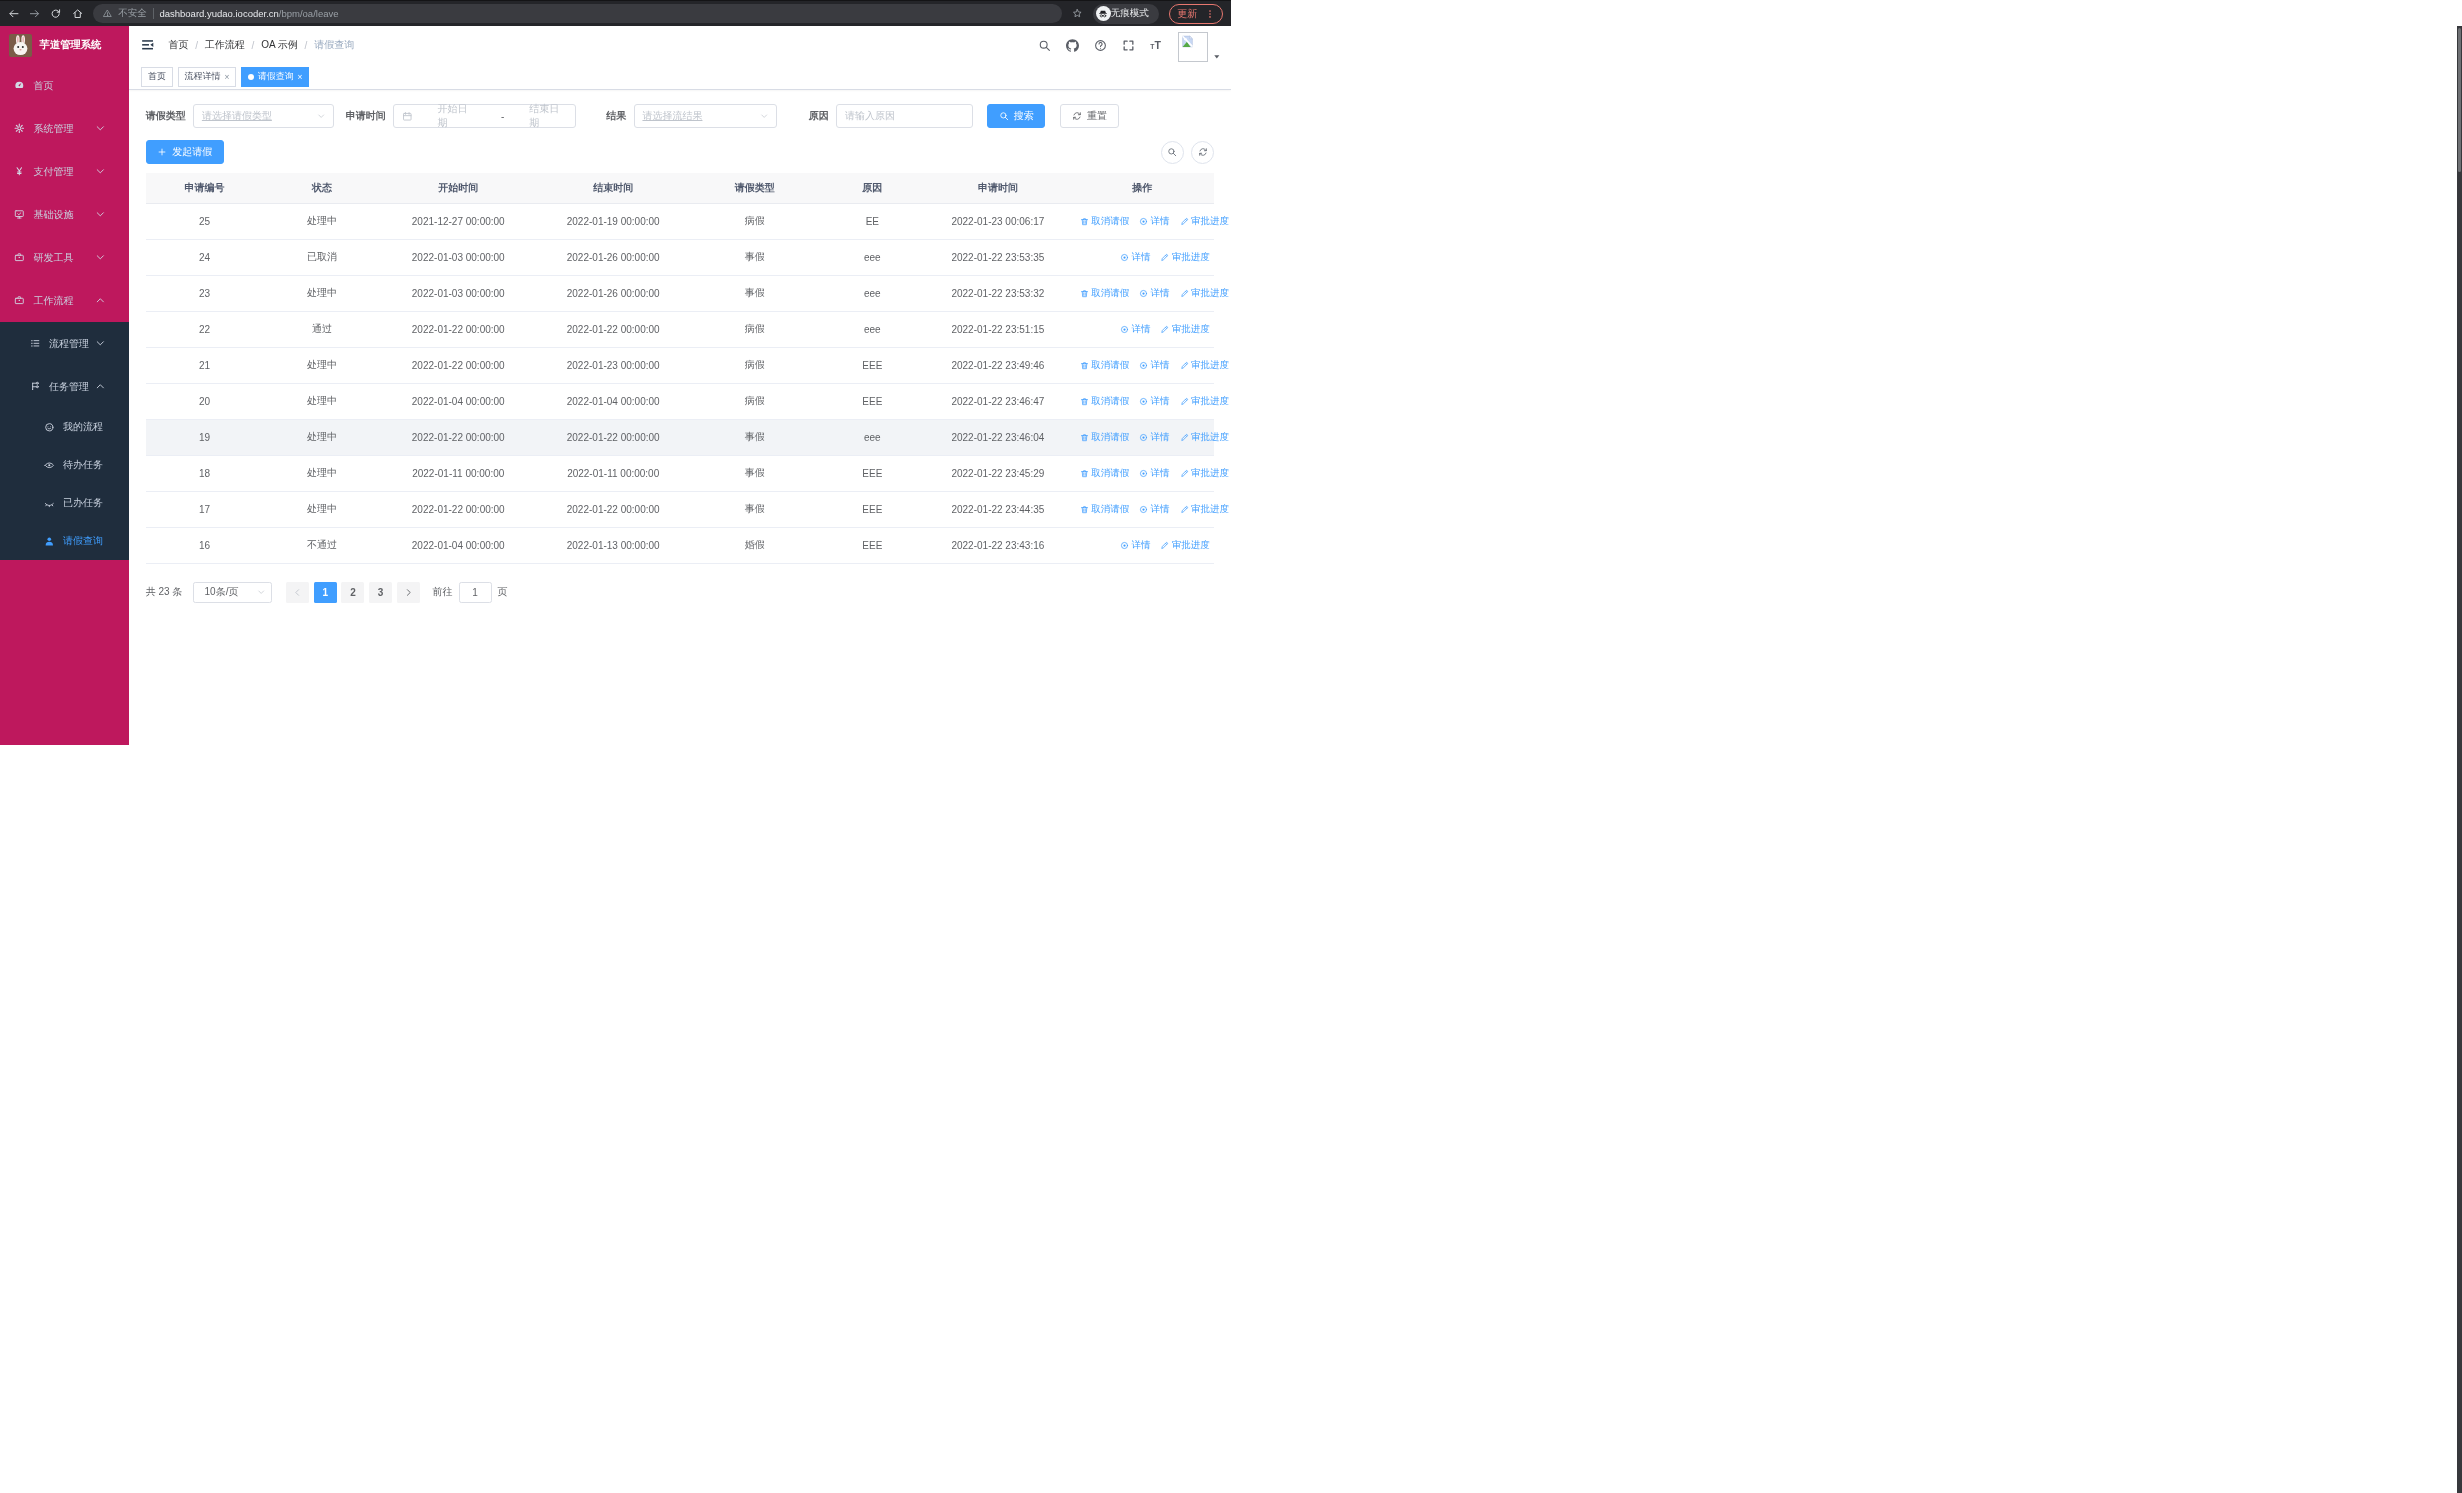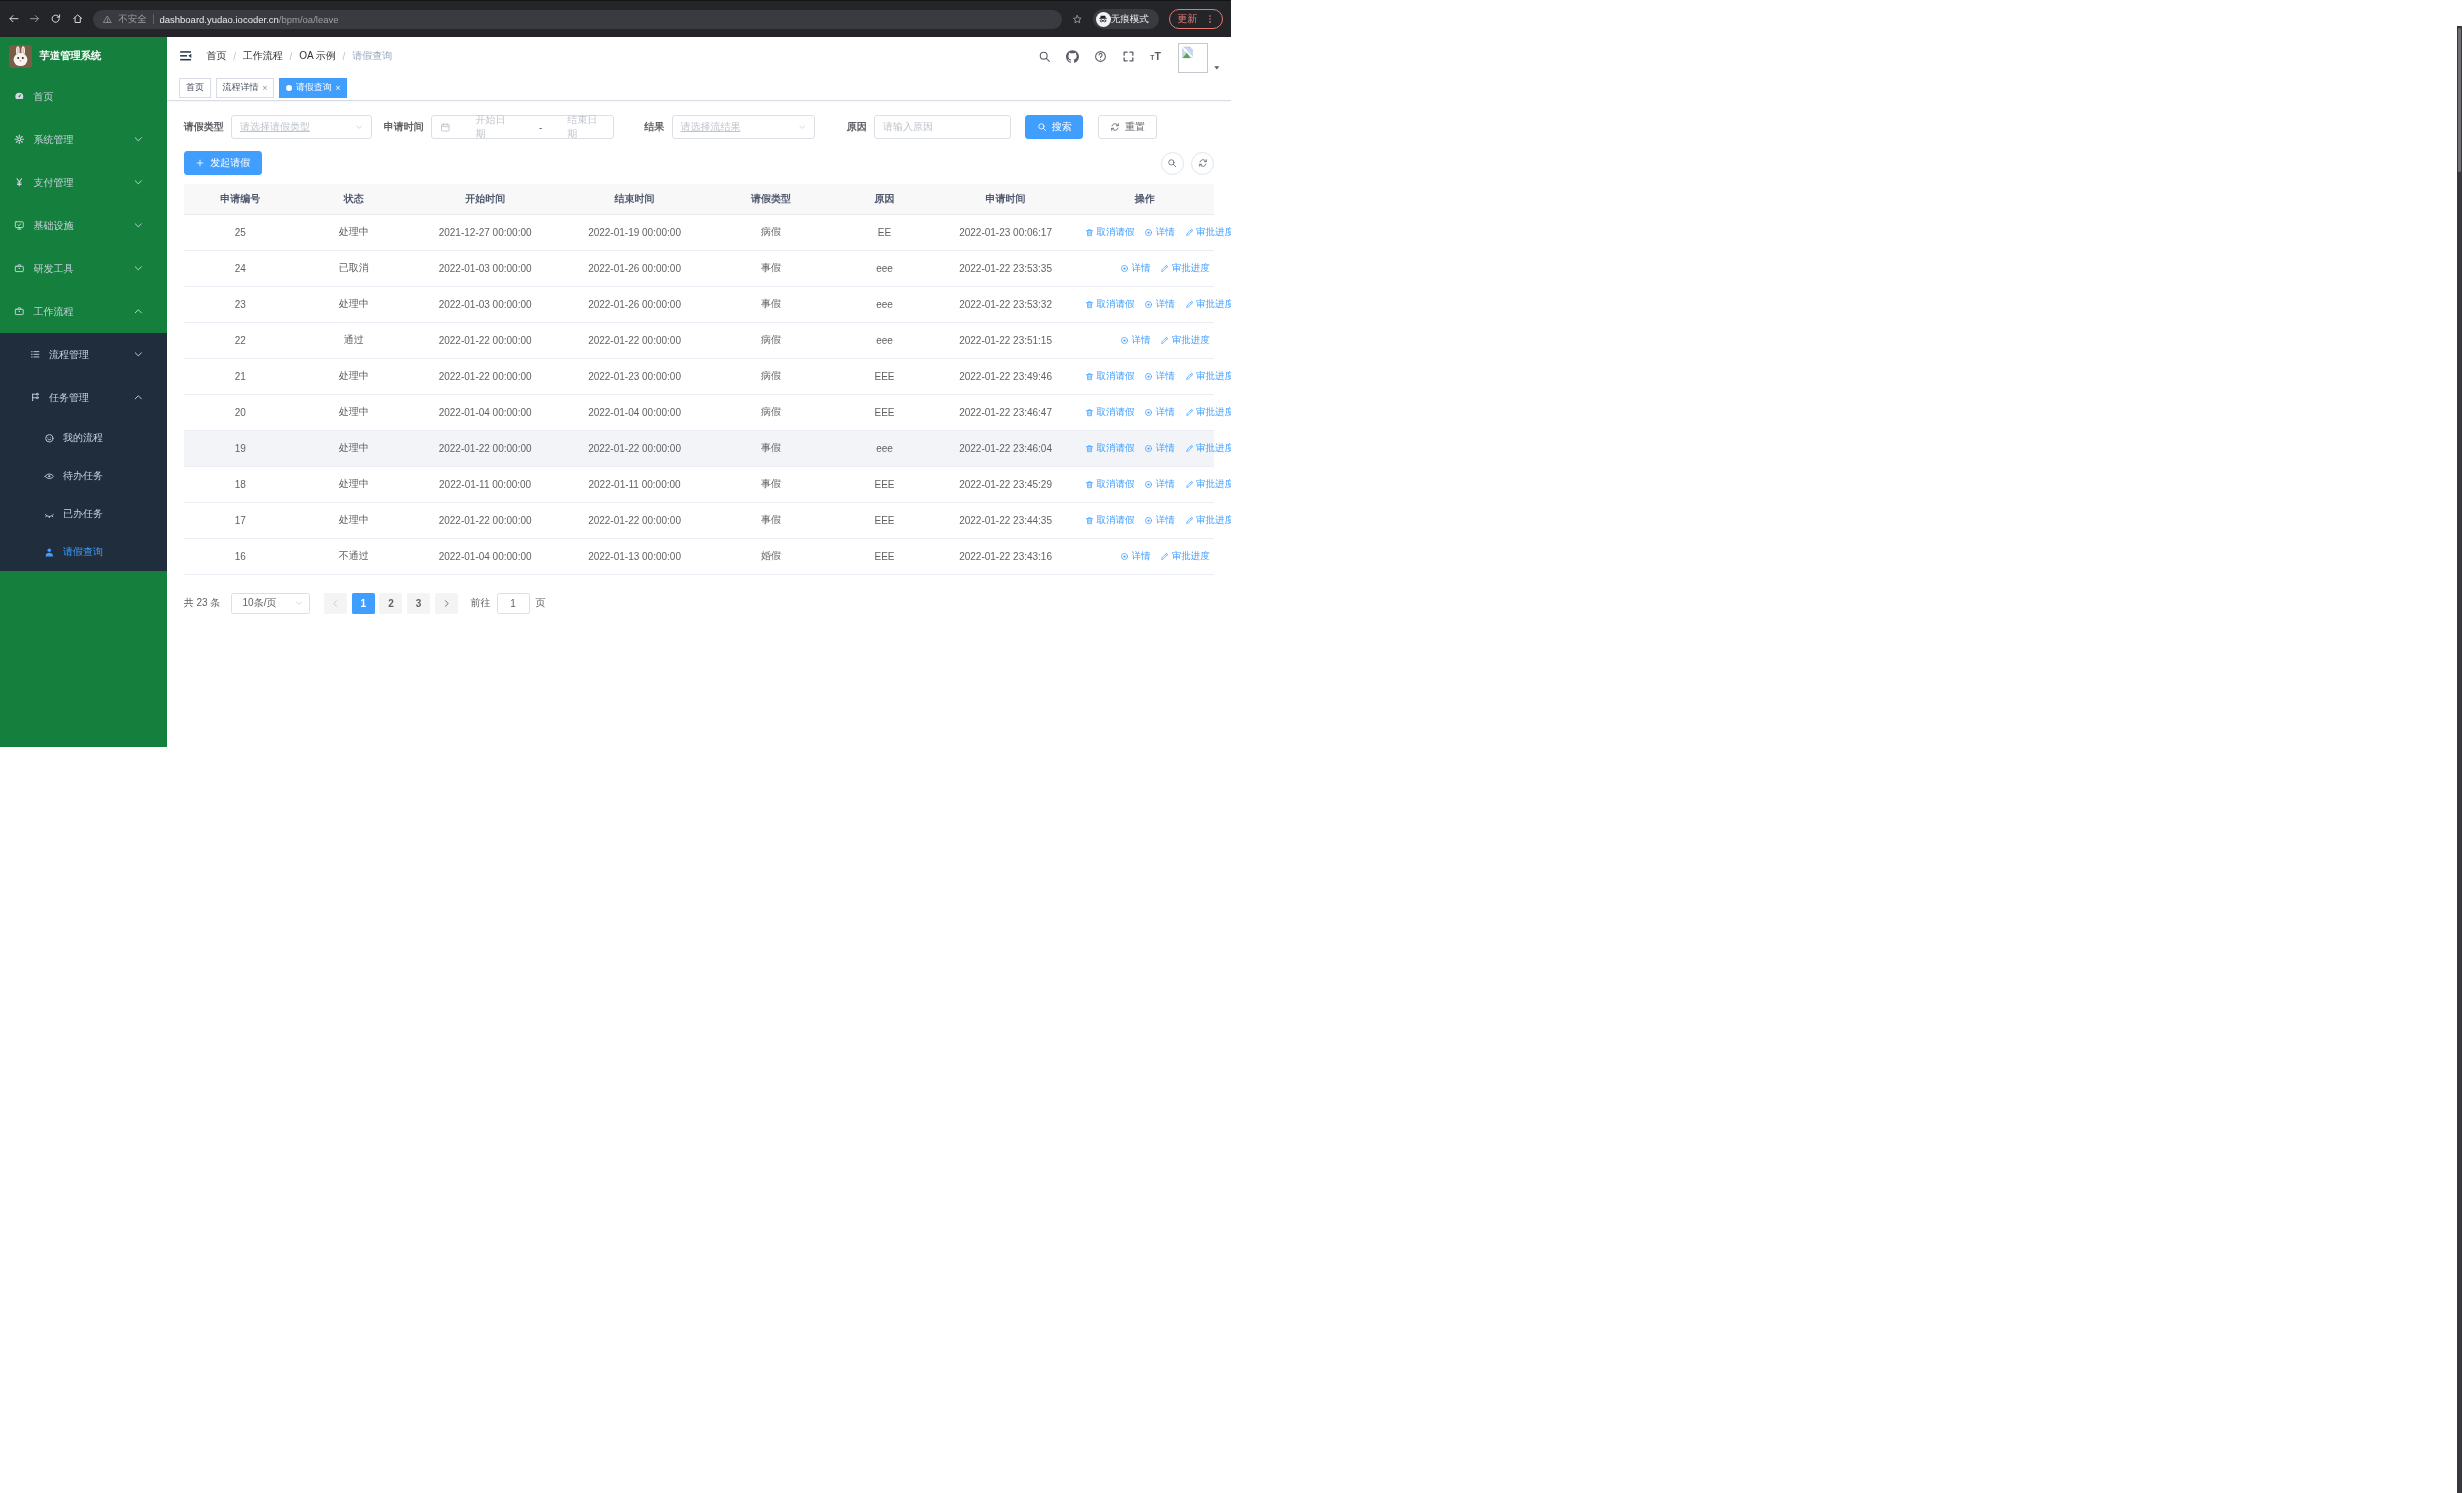--- a/index.html
+++ b/index.html
@@ -1,42 +1,42 @@
 <!DOCTYPE html>
 <html style="font-size:12px"><head>
 <meta charset="utf-8">
 <style>
   * { box-sizing: border-box; margin: 0; padding: 0; }
   html,body { width:1231px; height:747px; overflow:hidden; font-family:"Liberation Sans",sans-serif; background:#fff; }
 
   .icn svg { width:1em; height:1em; display:block; }
 
   
-  .browser-bar { height:37px; background:#242529; border-top:1.5px solid #141416;
+  .browser-bar { height:26px; background:#242529; border-top:1.5px solid #141416;
     display:flex; align-items:center; padding:0 7.6px; gap:10px; }
   .nav-ic { color:#dde0e4; font-size:11.4px; cursor:pointer; }
   .nav-ic.dim { color:#9aa0a6; }
   .omnibox { flex:1; height:19px; background:#3a3b40; border-radius:10px;
     display:flex; align-items:center; padding:0 10px; gap:6px; color:#9aa0a6; font-size:9.5px; }
   .omni-divider { width:0.8px; height:10.6px; background:#5f6368; }
   .omni-host { color:#e8eaed; }
   .omni-path { color:#9aa0a6; }
   .url-text { display:flex; }
   .star { color:#9aa0a6; font-size:10.6px; }
   .incog-pill { height:20px; background:#3a3b40; border-radius:10px; display:flex; align-items:center;
     padding:0 10px 0 3px; color:#f1f3f4; font-size:9.5px; }
   .incog-circle { width:15px; height:15px; border-radius:50%; background:#f1f3f4; color:#202124;
     display:flex; align-items:center; justify-content:center; font-size:10px; }
   .update-pill { height:20px; border:1.1px solid #e8776f; border-radius:10px; color:#e8776f;
     display:flex; align-items:center; gap:7.6px; padding:0 7.6px; font-size:10px; }
   .kebab { font-size:10px; }
 
   
   .app { display:flex; height:719px; }
-  .sidebar { width:167px; flex-shrink:0; background:#15803d; overflow:hidden; }
+  .sidebar { width:129px; flex-shrink:0; background:#be185d; overflow:hidden; }
   .logo-row { height:38px; display:flex; align-items:center; gap:7.6px; padding-left:9px; }
   .logo-title { color:#fff; font-size:10.3px; font-weight:700; }
   .menu-item { height:43px; display:flex; align-items:center; position:relative;
     font-size:10px; color:#c8d1de; cursor:pointer; }
   .menu-item .icn { font-size:10.6px; margin-right:8.4px; color:#d2d9e5; }
   .menu-item.l1 { padding-left:14.4px; }
   .menu-item.l2 { padding-left:30px; }
   .menu-item.l3 { padding-left:44px; height:38px; }
   .menu-item.sub { background:#1f2d3d; }
   .menu-item.active { color:#409eff; }

